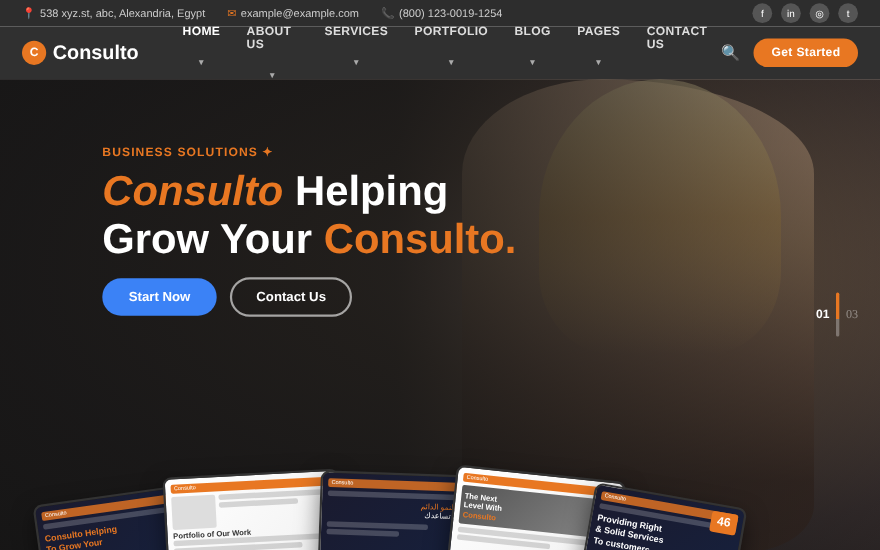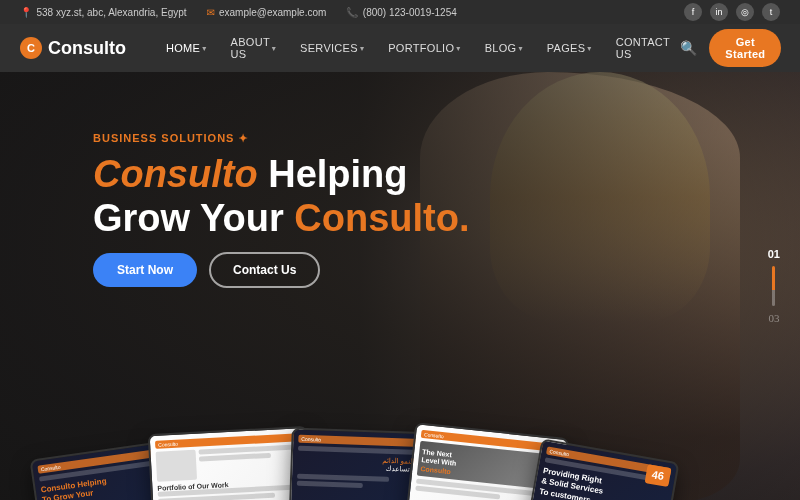--- a/index.html
+++ b/index.html
@@ -40,22 +40,22 @@
       color: #fff; font-size: 18px; font-weight: bold; margin-right: 30px;
     }
     .logo-icon {
       width: 22px; height: 22px; background: #e87722; border-radius: 50%;
       display: flex; align-items: center; justify-content: center;
       color: #fff; font-size: 11px; font-weight: bold;
     }
     .nav-links { display: flex; gap: 4px; flex: 1; }
     .nav-item {
       color: #ddd; font-size: 11px; padding: 6px 10px;
-      display: flex; align-items: center; gap: 2px; cursor: pointer;
-      text-transform: uppercase; font-weight: 400; letter-spacing: 0.3px;
+      display: flex; align-items: center; gap: 17px; cursor: pointer;
+      text-transform: uppercase; font-weight: 700; letter-spacing: 0.3px; flex-direction: column;
     }
     .nav-item.active { color: #fff; }
     .nav-item .arrow { font-size: 8px; color: #aaa; }
     .nav-right { display: flex; align-items: center; gap: 12px; }
     .search-icon { color: #ccc; font-size: 14px; cursor: pointer; }
     .get-started-btn {
       background: #e87722; color: #fff; border: none;
       padding: 7px 16px; border-radius: 20px; font-size: 11px;
       font-weight: bold; cursor: pointer; letter-spacing: 0.3px;
     }
@@ -111,21 +111,21 @@
       font-size: 12px; font-weight: bold;
       border: 2px solid rgba(255,255,255,0.6);
       cursor: pointer;
     }
 
     
     .slide-indicators {
       position: absolute; right: 20px; top: 50%;
       transform: translateY(-50%);
       z-index: 5;
-      display: flex; flex-direction: column; align-items: center; gap: 6px; margin-left: 44px;
+      display: flex; align-items: center; gap: 6px; margin-left: 44px;
     }
     .slide-num { color: #fff; font-size: 11px; font-weight: bold; }
     .slide-bar {
       width: 3px; height: 40px;
       background: linear-gradient(to bottom, #e87722 60%, rgba(255,255,255,0.3) 60%);
       border-radius: 2px;
     }
     .slide-num-inactive { color: rgba(255,255,255,0.4); font-size: 11px; font-family: Liberation Serif, serif; }
 
     

